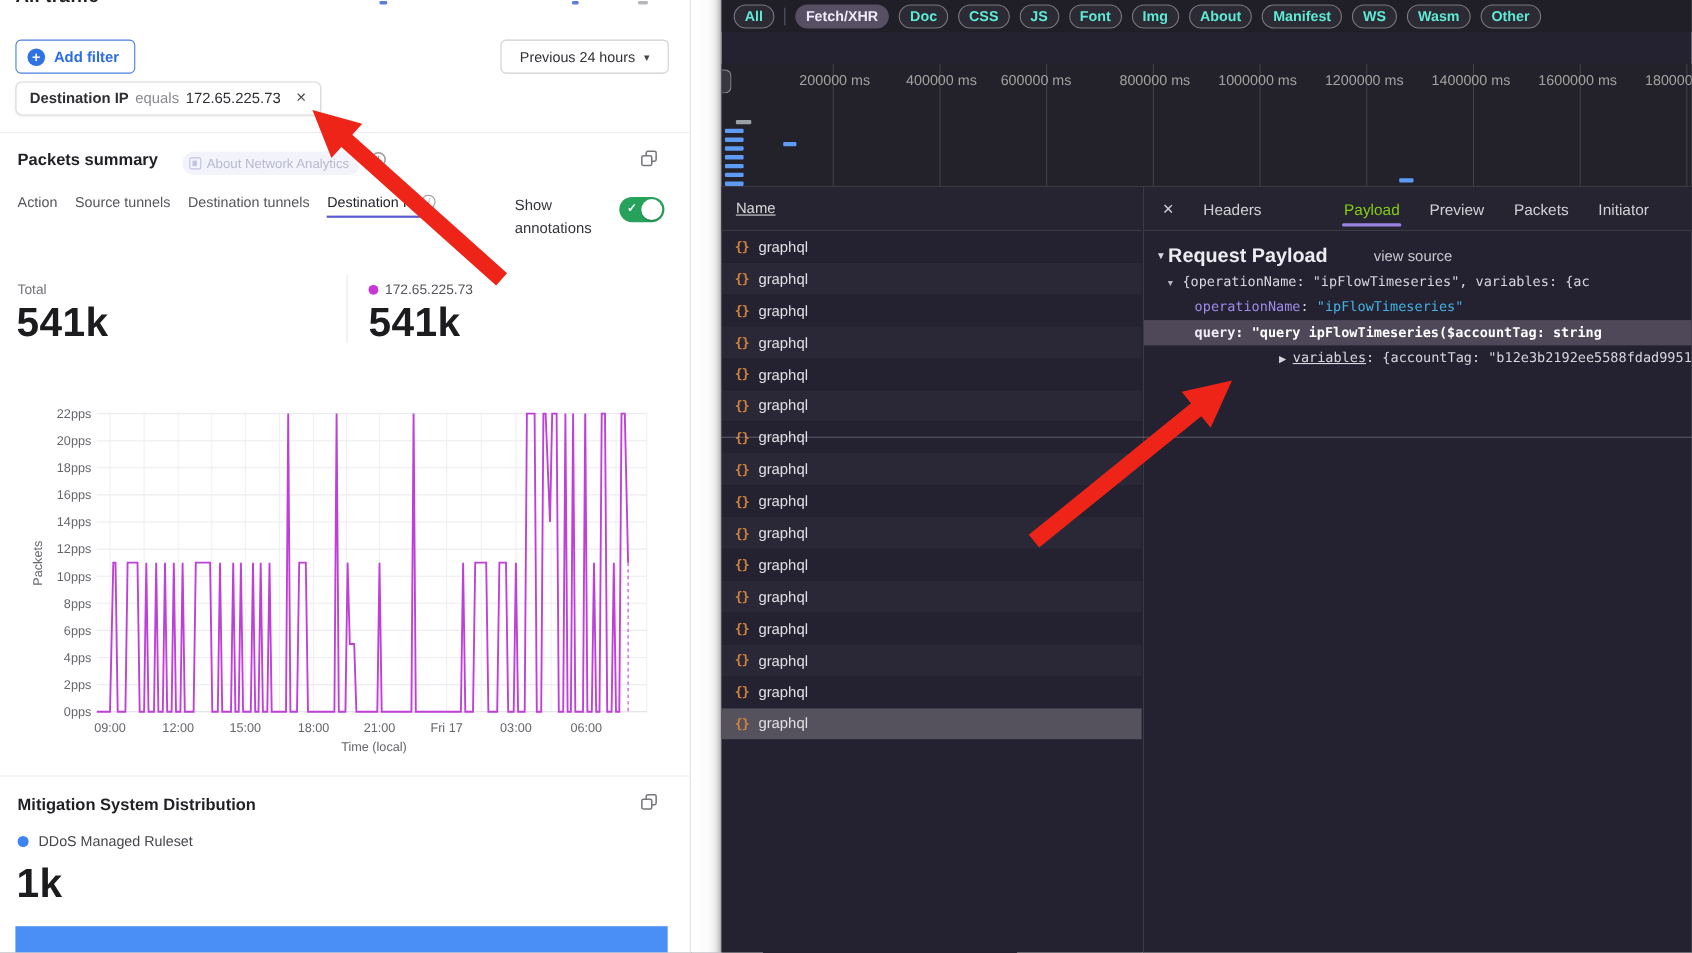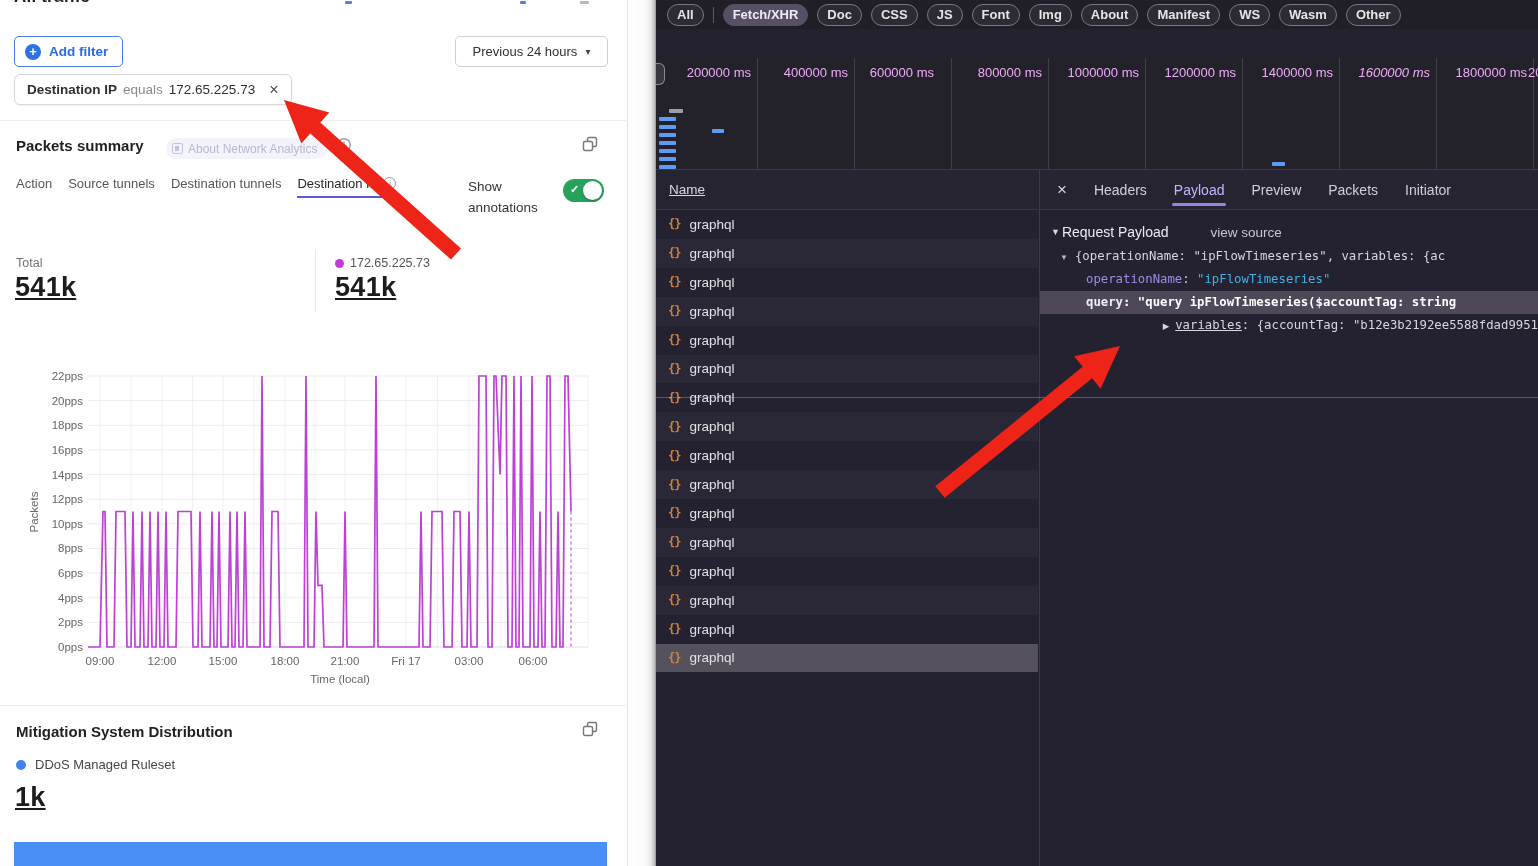--- a/index.html
+++ b/index.html
@@ -42,72 +42,72 @@
   .tab.active::after { content:""; position:absolute; left:0; right:0; bottom:0; height:2px; background:#5a5ad4; }
   .info-i { width:13px; height:13px; border:1px solid #9a9aa2; border-radius:50%; color:#9a9aa2; font-size:9px; line-height:11px; text-align:center; font-style:italic; font-family:"Liberation Serif", serif; }
   .dots-tab { font-weight:700; letter-spacing:1px; }
 
   .show-annot { position:absolute; left:468px; top:176px; width:92px; font-size:13.5px; color:#33333a; line-height:21px; }
   .toggle { position:absolute; left:563px; top:179px; width:41px; height:23px; background:#27a25c; border-radius:12px; cursor:pointer; }
   .toggle .knob { position:absolute; right:2px; top:2px; width:19px; height:19px; background:#fff; border-radius:50%; box-shadow:0 1px 2px rgba(0,0,0,.25); }
   .toggle .tick { position:absolute; left:7px; top:4px; color:#fff; font-size:11px; font-weight:700; }
 
   .stat-label { position:absolute; font-size:12.5px; color:#73737a; }
-  .stat-value { position:absolute; font-size:27px; font-weight:700; color:#1c1c1f; letter-spacing:.3px;text-decoration:underline; }
+  .stat-value { position:absolute; font-size:37px; font-weight:700; color:#1c1c1f; letter-spacing:.3px; }
   .v-divider { position:absolute; width:1px; background:#e8e8ea; }
   .dot { position:absolute; border-radius:50%; }
 
   .legend-row { position:absolute; left:16px; top:757px; display:flex; align-items:center; gap:9px; font-size:13px; color:#45454c; }
   .legend-dot { width:10px; height:10px; border-radius:50%; background:#3f83f1; }
   .mit-bar { position:absolute; left:14px; top:842px; width:593px; height:24px; background:#4a8ff5; }
 
   
   .gutter { position:absolute; left:629px; top:0; width:27px; height:866px;
     background:linear-gradient(to right, #ffffff 0%, #fbfbfb 55%, #ededed 78%, #c4c4c6 94%, #8d8d90 100%); }
 
   
   .devtools { position:absolute; left:656px; top:0; width:882px; height:866px; background:#242230; color:#d8d6dc; font-size:13.5px; }
   .pills-row { position:absolute; left:0; top:0; width:882px; height:29px; background:#201e27; display:flex; align-items:center; gap:9px; padding-left:11px; }
-  .pill { font-family:"Liberation Sans", sans-serif; font-size:13px; font-weight:600; color:#e5e5e5; background:#2c2a34;
+  .pill { font-family:"Liberation Sans", sans-serif; font-size:13px; font-weight:600; color:#5eead4; background:#2c2a34;
     border:1.5px solid #7b7784; border-radius:11px; height:22px; padding:0 9px; cursor:pointer; }
   .pill.active { background:#575064; border-color:#575064; color:#efe9f8; }
   .pill-divider { width:1px; height:16px; background:#5c5964; }
   .checks-row { position:absolute; left:0; top:29px; width:882px; height:29px; background:#201e27; display:flex; align-items:center; gap:32px; padding-left:15px; }
   .check { display:flex; align-items:center; gap:9px; color:#dcdae0; font-size:13.5px; cursor:pointer; }
   .check .box { width:14px; height:14px; border:1.5px solid #8a8791; border-radius:3px; background:#34323c; }
 
   .timeline { position:absolute; left:0; top:58px; width:882px; height:112px; background:#232129; border-bottom:1px solid #3b3944; overflow:hidden; }
   .tl-grid { position:absolute; top:0; bottom:0; width:1px; background:#413f49; }
-  .tl-label { position:absolute; top:7px; width:100px; text-align:right; font-size:13px; color:#f0abfc; white-space:nowrap; }
+  .tl-label { position:absolute; top:7px; width:100px; text-align:right; font-size:13px; color:#a3a3a3; white-space:nowrap;margin-left:40px; }
   .tl-label.ovf { text-align:left; }
   .mark { position:absolute; height:4px; border-radius:1px; background:#5e9bf5; }
   .mark.grey { background:#9aa0a6; }
   .tl-handle { position:absolute; left:0px; top:5px; width:9px; height:22px; border:1.5px solid #8a8791; border-left:none; border-radius:0 6px 6px 0; background:#38363f; }
 
   .name-panel { position:absolute; left:0; top:170px; width:382px; bottom:0; background:#242230; }
   .panel-hdr { height:40px; line-height:40px; padding-left:13px; background:#262430; border-bottom:1px solid #3b3944; color:#dad8de; font-size:13.5px;text-decoration:underline; }
   .req-rows { position:absolute; left:0; top:40px; right:0; bottom:0; overflow:hidden; }
   .req-row { position:absolute; left:0; width:100%; height:28.9px; display:flex; align-items:center; gap:9px; padding-left:12px; cursor:pointer; }
   .req-row.odd { background:#2a2836; }
   .req-row.even { background:#242230; }
   .req-row.selected { background:#55525e; }
   .req-icon { color:#d0823f; font-weight:700; font-size:12px; font-family:"DejaVu Sans Mono", monospace; letter-spacing:-1px; }
   .req-label { color:#e2e0e6; font-size:13.5px; }
 
   .detail-panel { position:absolute; left:383px; top:170px; right:0; bottom:0; background:#242230; border-left:1px solid #3c3a46; }
   .dtab-bar { height:40px; display:flex; align-items:center; gap:27px; padding-left:17px; background:#262430; border-bottom:1px solid #3b3944; }
   .dt-close { color:#d4d2d8; font-size:17px; cursor:pointer; }
   .dtab { position:relative; height:40px; line-height:40px; color:#d2d0d6; font-size:14px; cursor:pointer; }
-  .dtab.active { color:#c4b5fd; }
+  .dtab.active { color:#84cc16;margin-left:48px; }
   .dtab.active::after { content:""; position:absolute; left:-2px; right:-2px; bottom:4px; height:2.5px; border-radius:2px; background:#9b83e3; }
 
   .payload { position:relative; padding-top:9px; font-size:13px; overflow:hidden; white-space:nowrap; }
   .pl-head { padding-left:11px; height:26px; display:flex; align-items:center; }
   .pl-head .tri { font-size:9px; color:#d8d6dc; margin-right:2px; }
-  .pl-title { font-weight:400; color:#ecebf0; font-size:14px; }
+  .pl-title { font-weight:700; color:#ecebf0; font-size:18px; }
   .view-source { margin-left:42px; color:#c9c7cf; font-size:13.5px; cursor:pointer; }
   .pl-line { height:23px; line-height:23px; font-family:"DejaVu Sans Mono", monospace; font-size:12.3px; color:#d8d6de; }
   .pl-sum { padding-left:20px; }
   .pl-sum .tri { font-size:8px; color:#b8b6be; margin-right:7px; font-family:"Liberation Sans", sans-serif; }
   .pl-kv { padding-left:46px; }
   .pl-kv .k { color:#a08be8; }
   .pl-kv.hl { background:#4e4859; color:#ffffff; font-weight:700; }
   .pl-kv.hl .k { color:#f0edf8; }
   .pl-str { color:#45b1e2; }
   .pl-exp { padding-left:36px;text-align:right; }
@@ -293,21 +293,21 @@
         <span class="tl-label" style="left: 178px;">600000 ms</span>
         <div class="tl-grid" style="left: 392px;"></div>
         <span class="tl-label" style="left: 286px;">800000 ms</span>
         <div class="tl-grid" style="left: 489px;"></div>
         <span class="tl-label" style="left: 383px;">1000000 ms</span>
         <div class="tl-grid" style="left: 586px;"></div>
         <span class="tl-label" style="left: 480px;">1200000 ms</span>
         <div class="tl-grid" style="left: 683px;"></div>
         <span class="tl-label" style="left: 577px;">1400000 ms</span>
         <div class="tl-grid" style="left: 780px;"></div>
-        <span class="tl-label" style="left: 674px; font-style: italic;">1600000 ms</span>
+        <span class="tl-label" style="left: 674px;">1600000 ms</span>
         <div class="tl-grid" style="left: 877px;"></div>
         <span class="tl-label" style="left: 771px;">1800000 ms</span>
         <span class="tl-label ovf" style="left: 872px;">2000000 ms</span>
         <div class="mark grey" style="left: 13px; top: 51px; width: 14px;"></div>
         <div class="mark" style="left: 3px; top: 59px; width: 17px;"></div>
         <div class="mark" style="left: 3px; top: 67px; width: 17px;"></div>
         <div class="mark" style="left: 3px; top: 75px; width: 17px;"></div>
         <div class="mark" style="left: 3px; top: 83px; width: 17px;"></div>
         <div class="mark" style="left: 3px; top: 91px; width: 17px;"></div>
         <div class="mark" style="left: 3px; top: 99px; width: 17px;"></div>

